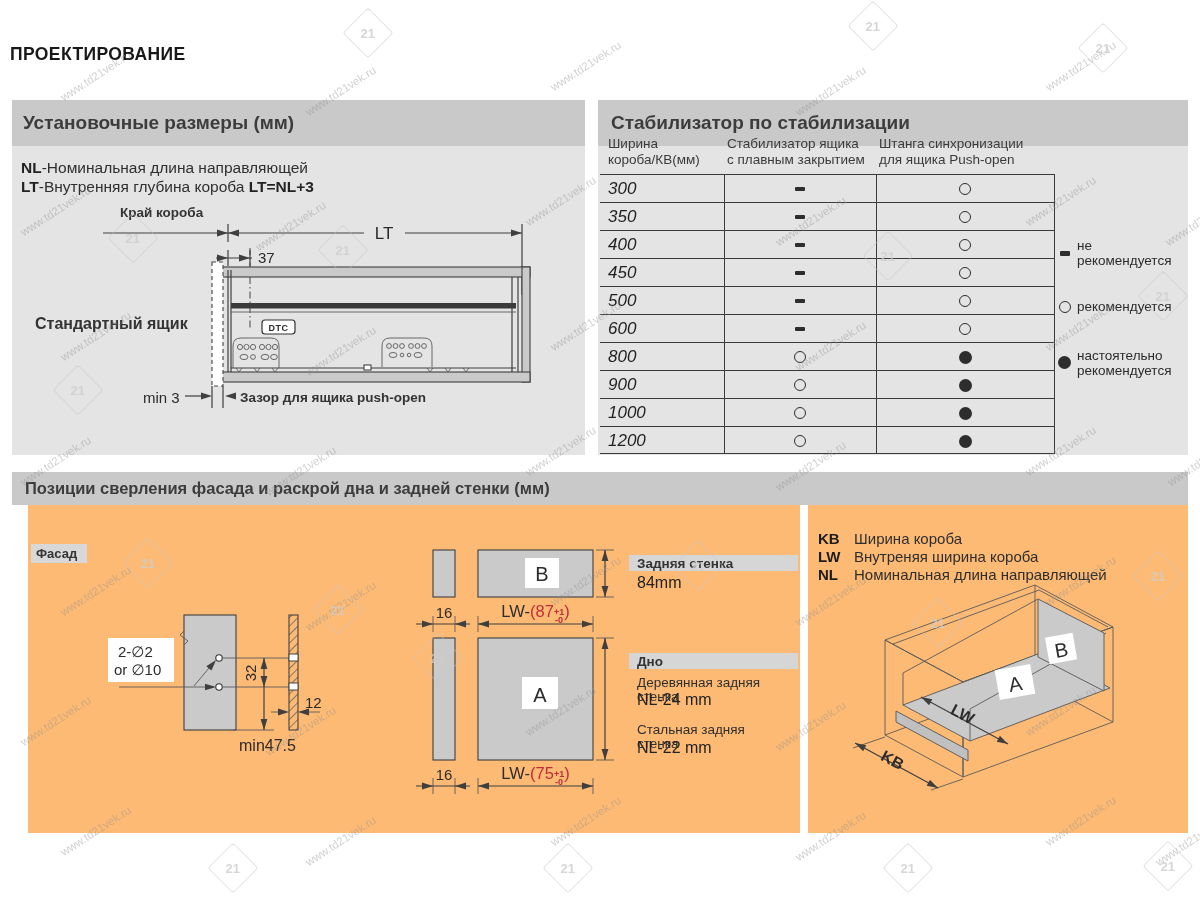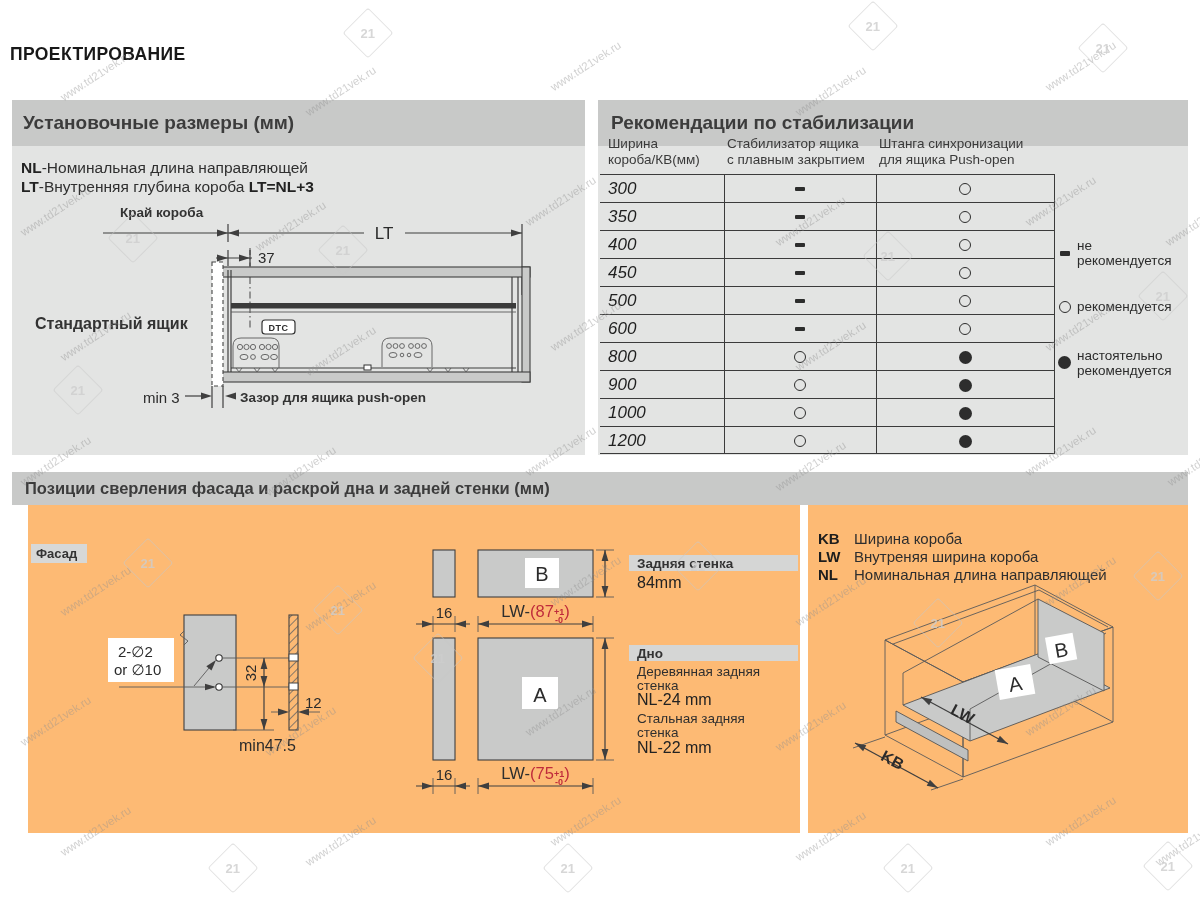--- a/index.html
+++ b/index.html
@@ -46,21 +46,21 @@
   .leg-sym{position:absolute;}
   
   .dcol{position:absolute;top:33px;height:328px;background:#fdba74;}
   .dcol.c1{left:16px;width:388px;}
   .dcol.c2{left:396px;width:392px;}
   .dcol.c3{left:796px;width:380px;}
   .facade-band{position:absolute;left:3px;top:39px;width:56px;height:19px;background:#d7d8d7;
         font-size:13px;font-weight:bold;color:#333;display:flex;align-items:center;padding-left:5px;box-sizing:border-box;}
   .side-band{position:absolute;left:221px;width:169px;height:16px;background:#d5d6d5;font-size:13.5px;font-weight:bold;
         color:#333;display:flex;align-items:center;padding-left:8px;box-sizing:border-box;}
-  .side-txt{position:absolute;left:229px;font-size:13.5px;color:#2f2f2f;}
+  .side-txt{position:absolute;left:229px;font-size:13.5px;color:#2f2f2f;margin-top:11px;}
   .side-val{position:absolute;left:229px;font-size:16px;color:#222;}
   .lw-dim{position:absolute;left:64px;width:127px;text-align:center;font-size:16.5px;color:#2e2e2e;white-space:nowrap;}
   .red{color:#bf2b3b;}
   .tol{display:inline-flex;flex-direction:column;vertical-align:2px;line-height:7.5px;font-size:9px;font-weight:bold;}
   .abbr-row{position:absolute;left:10px;font-size:15px;color:#2e2e2e;}
   .abbr-row b{display:inline-block;width:36px;color:#1d1d1d;}
 </style>
 </head>
 <body>
 
@@ -251,21 +251,21 @@
       <text x="131" y="203" class="t-15">min 3</text>
       <line class="ln" x1="173" y1="196" x2="190" y2="196"></line>
       <polygon class="arr" points="200,196 189,192.6 189,199.4"></polygon>
       <polygon class="arr" points="213,196 224,192.6 224,199.4"></polygon>
       <text x="228" y="202" class="t-b13">Зазор для ящика push-open</text>
     </svg>
   </section>
 
   <section class="panel p-stab">
     <div class="panel-header" style="padding-left:13px;">
-      <span>Рекомендации по стабилизации</span>
+      <span>Стабилизатор по стабилизации</span>
     </div>
     <div id="stab-heads">
         <div class="thead" style="left: 10px;">
           <div>Ширина</div>
           <div>короба/КВ(мм)</div>
         </div>
         <div class="thead" style="left: 129px;">
           <div>Стабилизатор ящика</div>
           <div>с плавным закрытием</div>
         </div>
@@ -490,21 +490,21 @@
           </span><span class="red">)</span>
       </div>
       <div class="lw-dim" style="top:259px;">
         <span>LW-</span><span class="red">(</span><span class="red">75</span><span class="tol red">
             <span>+1</span>
             <span>-0</span>
           </span><span class="red">)</span>
       </div>
       <div class="side-band" style="top:50px;">Задняя стенка</div>
       <div class="side-val" style="top:69px;">84mm</div>
-      <div class="side-band" style="top:140px;">Дно</div>
+      <div class="side-band" style="top:148px;">Дно</div>
       <div class="side-txt" style="top:159px;">Деревянная задняя</div>
       <div class="side-txt" style="top:173px;">стенка</div>
       <div class="side-val" style="top:186px;">NL-24 mm</div>
       <div class="side-txt" style="top:206px;">Стальная задняя</div>
       <div class="side-txt" style="top:220px;">стенка</div>
       <div class="side-val" style="top:234px;">NL-22 mm</div>
     </div>
 
     <div class="dcol c3">
       <div id="abbr-list">

